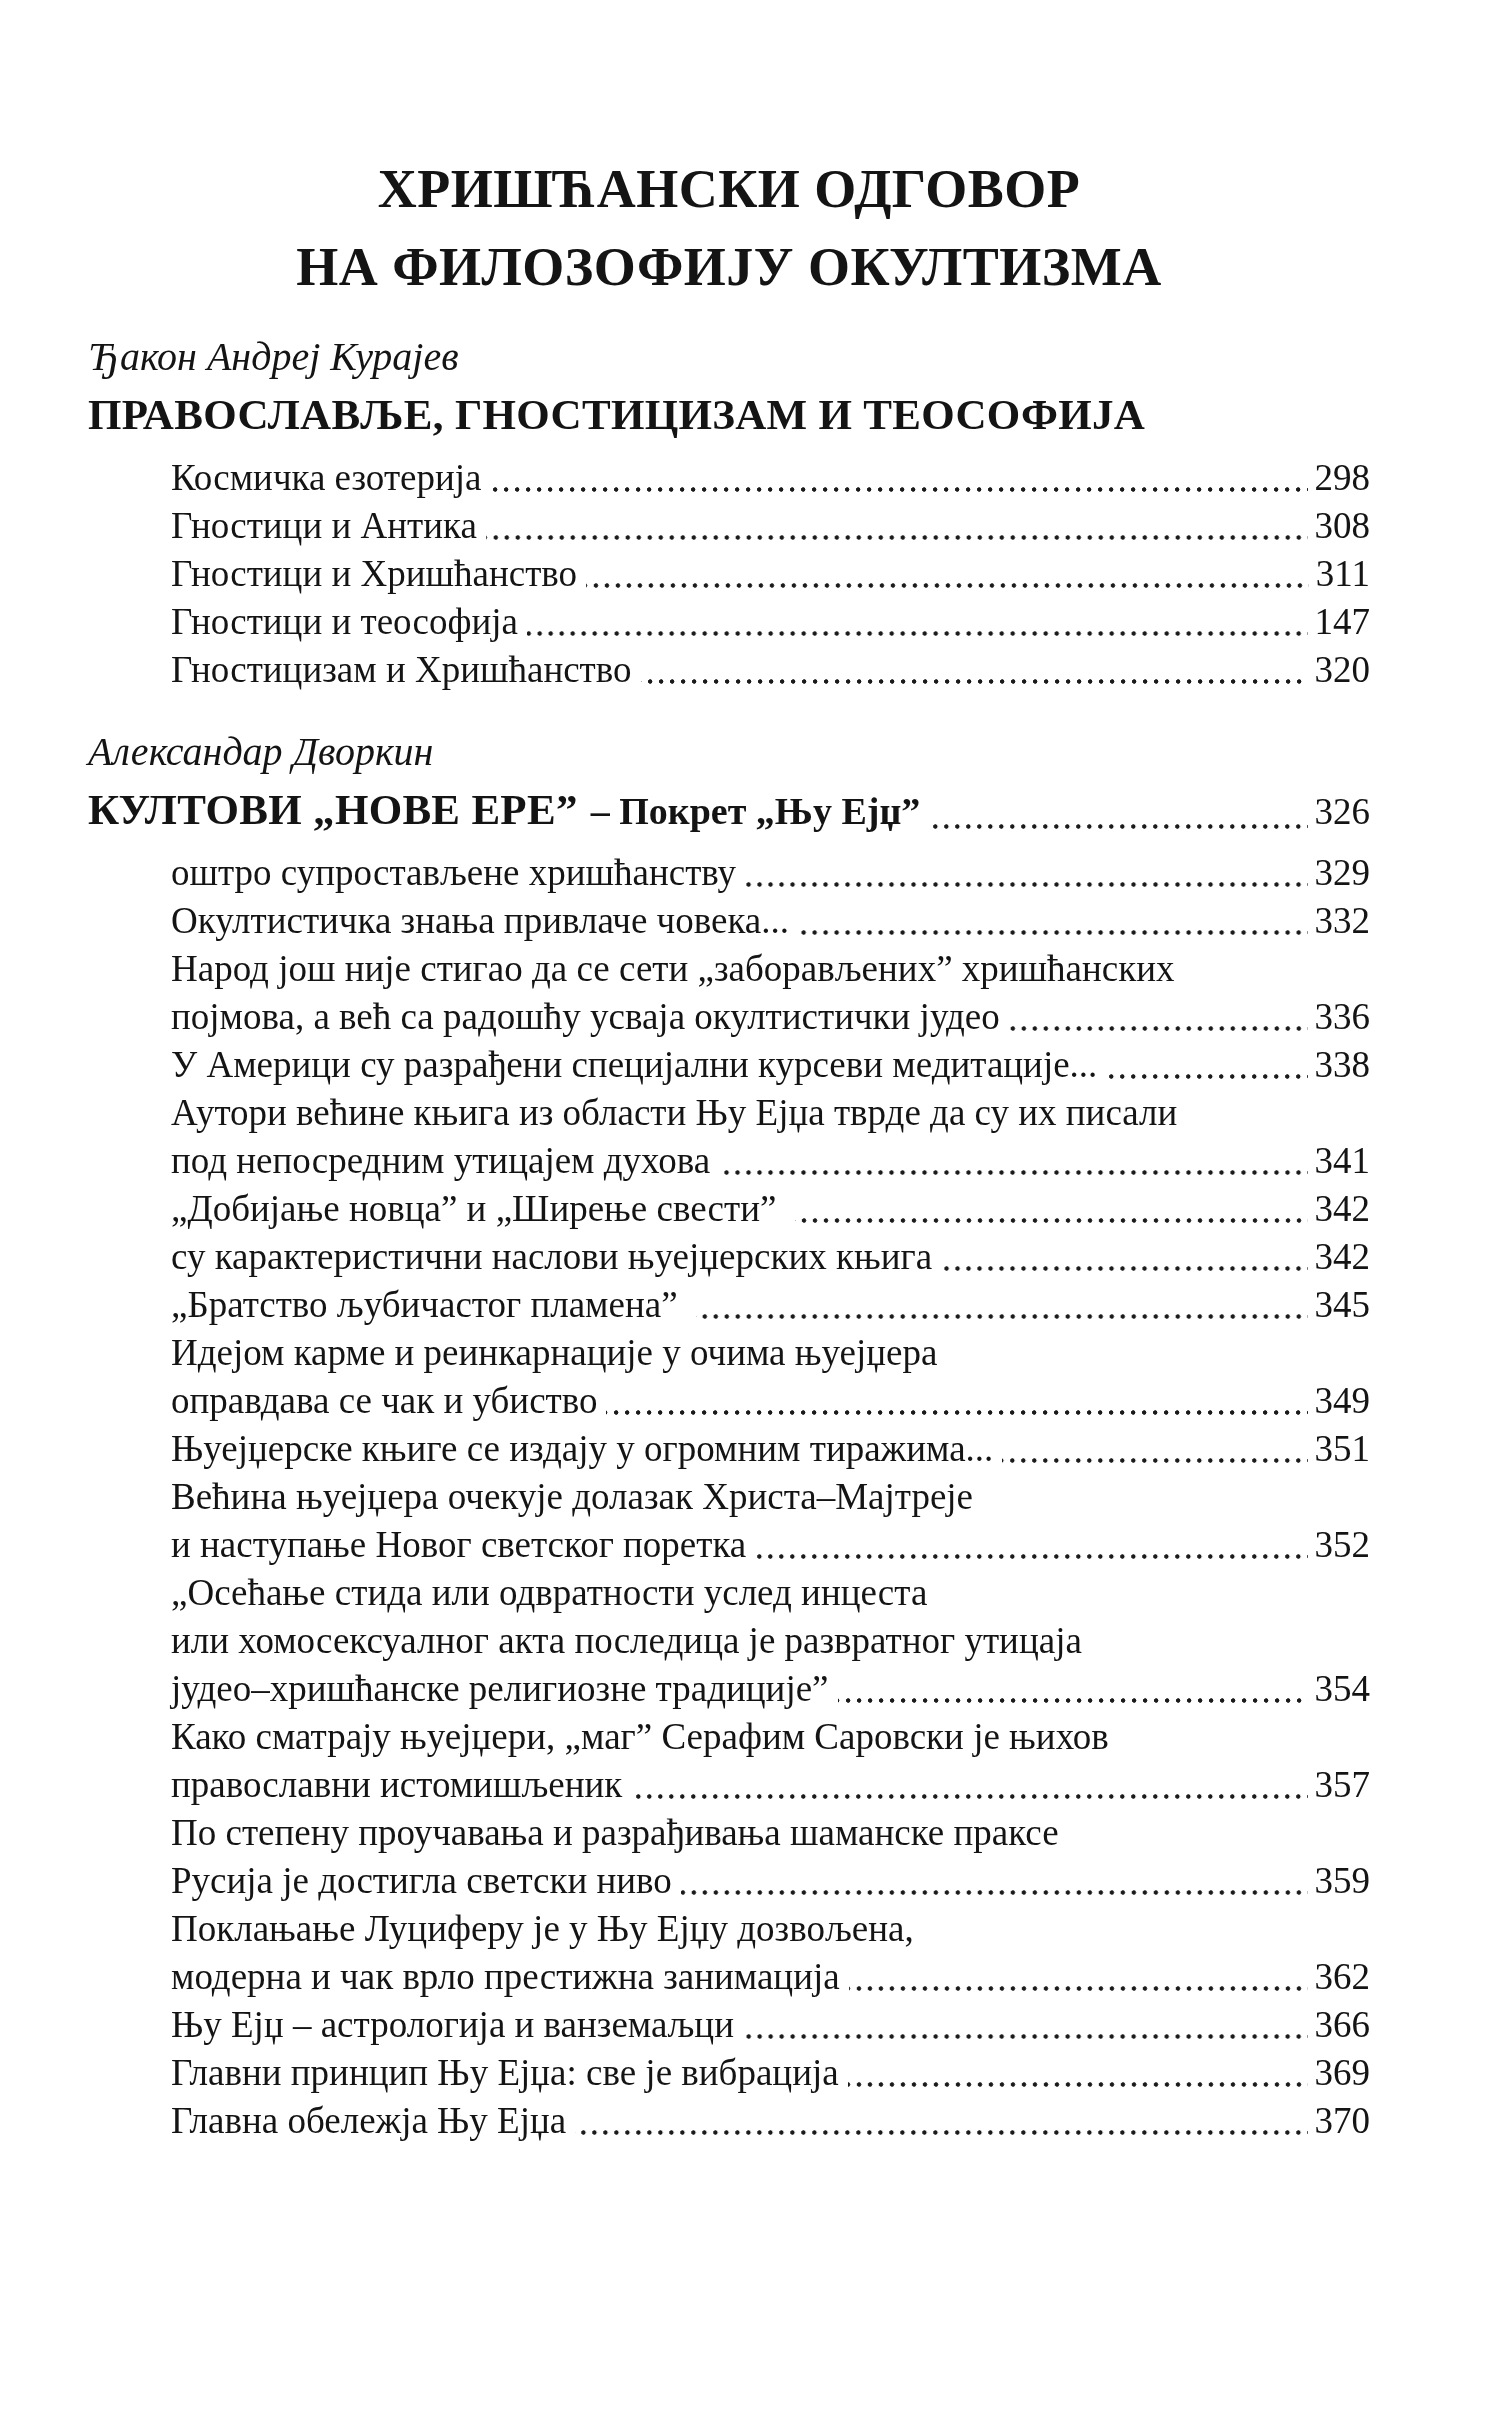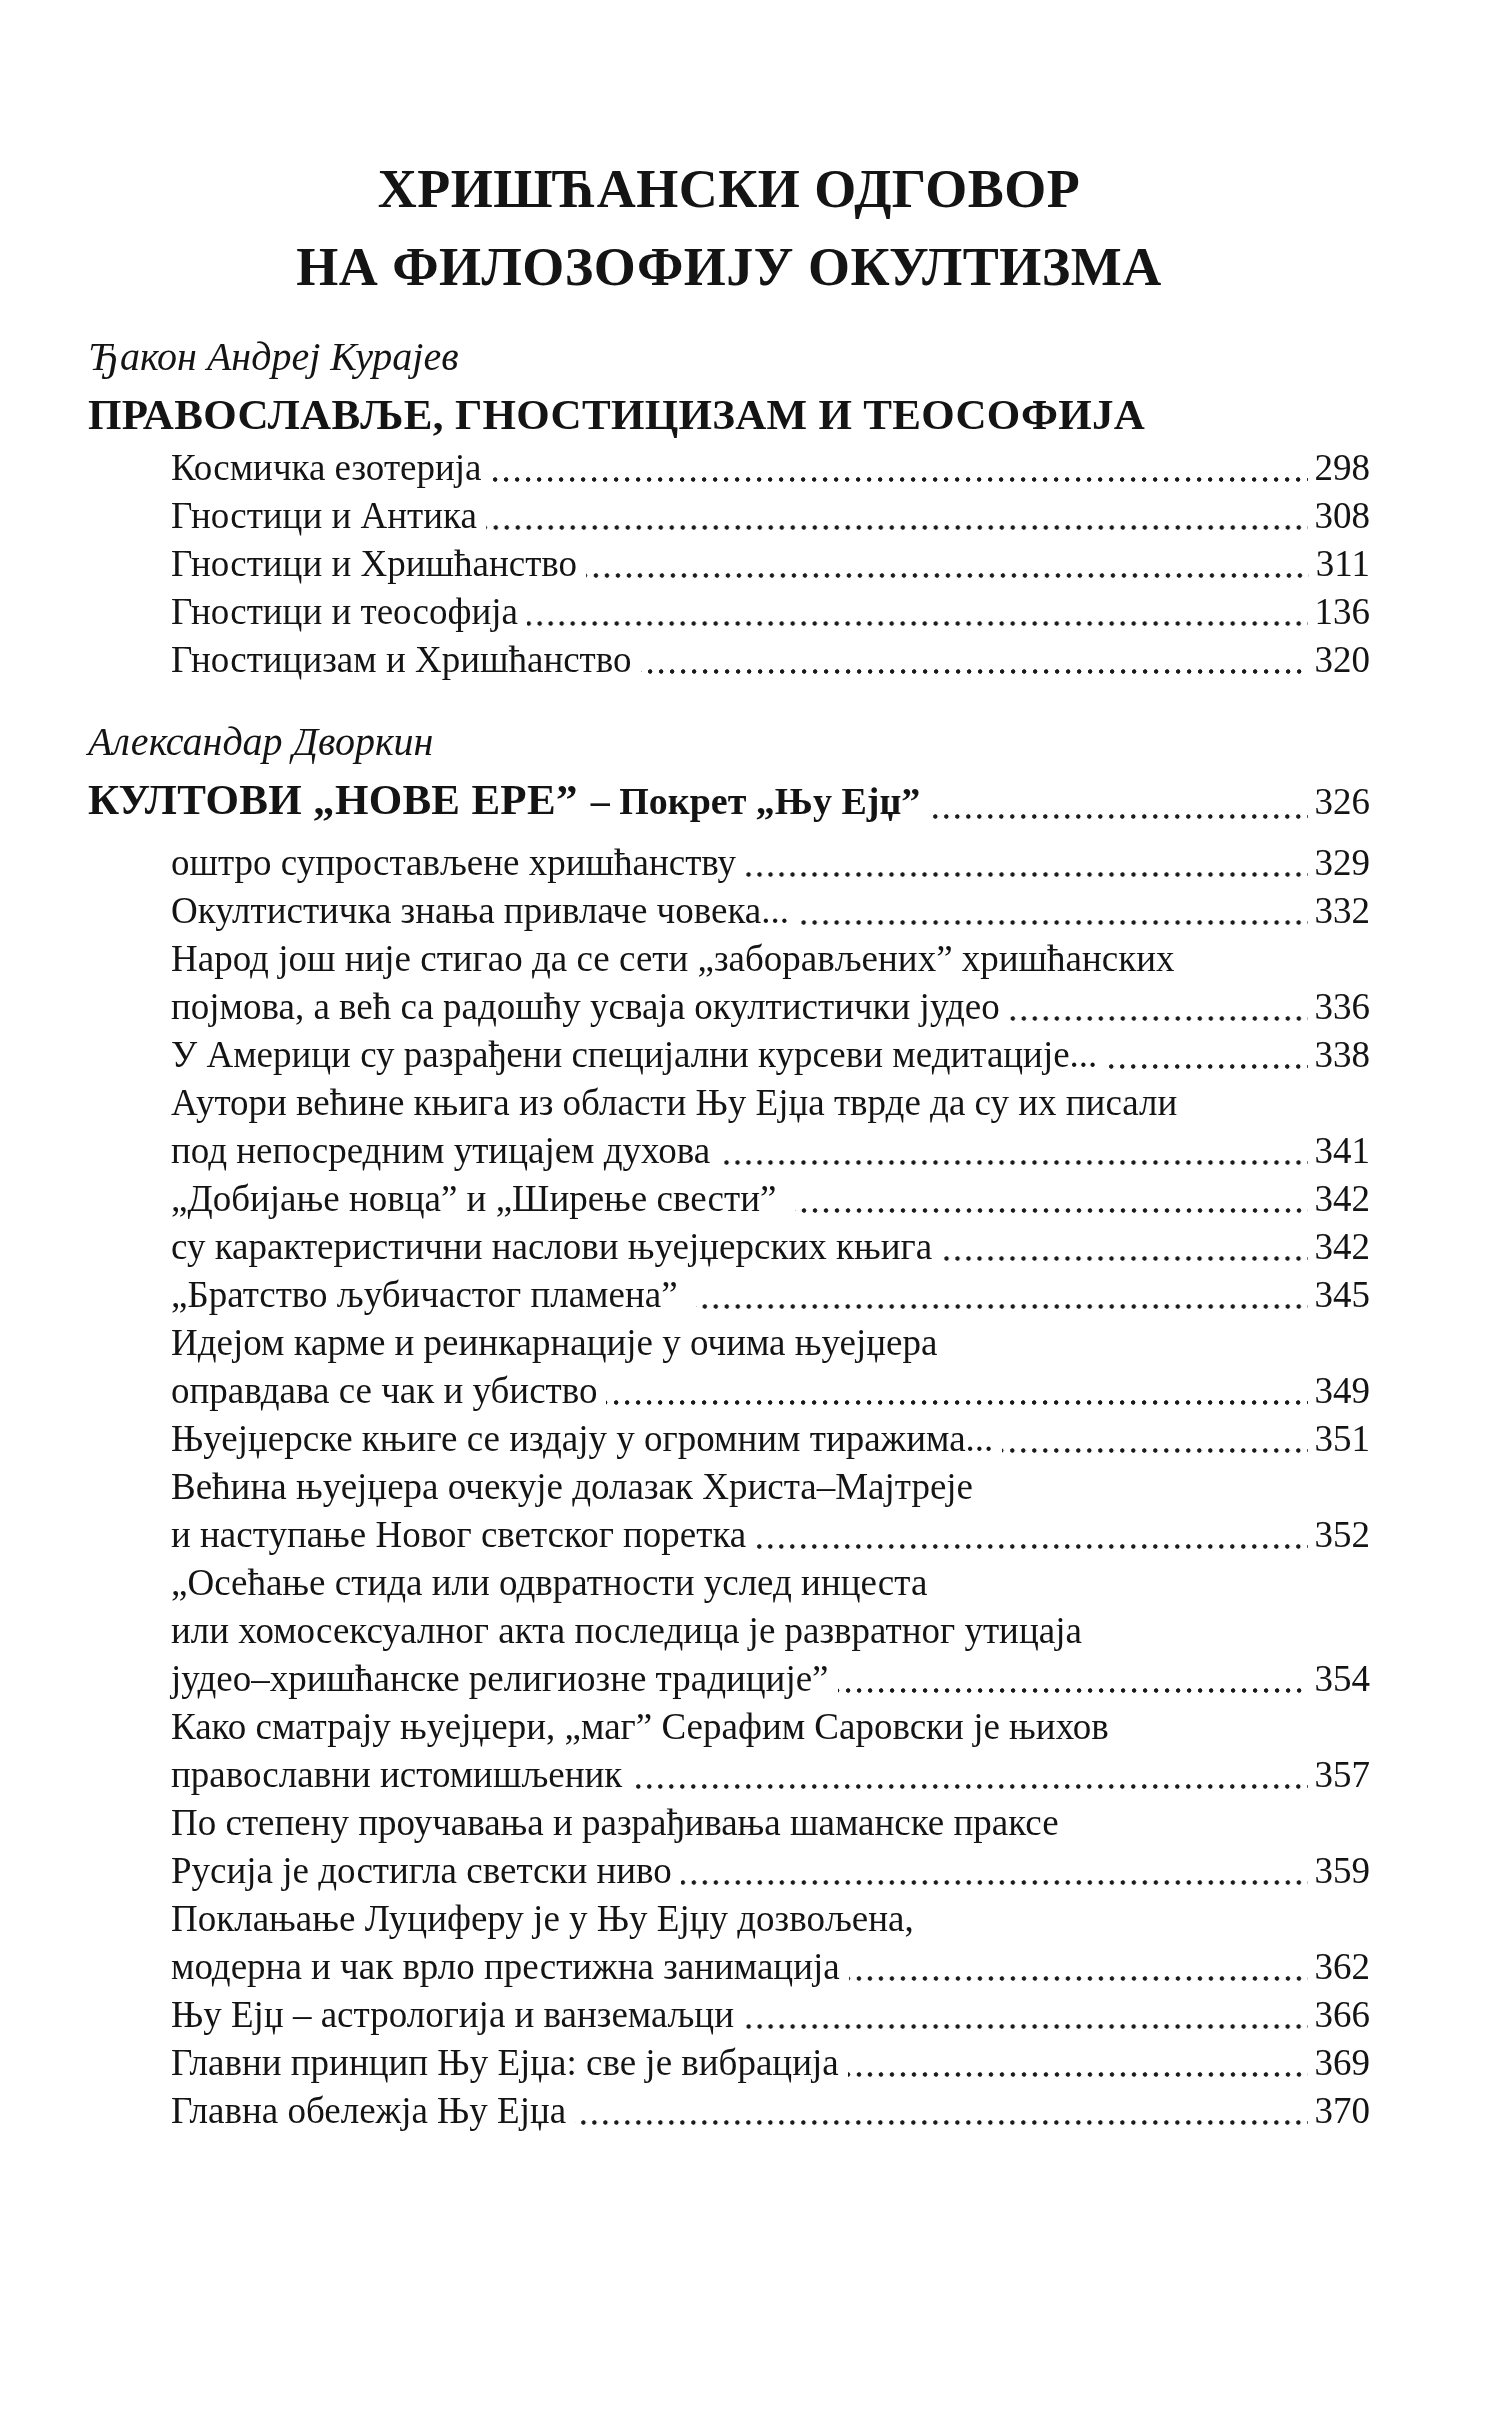--- a/index.html
+++ b/index.html
@@ -48,20 +48,21 @@
     letter-spacing: 0.3px;
   }
   .heading-suffix {
     font-size: 38px;
     font-weight: bold;
     margin-left: 13px;
     text-align: center;
   }
   .entries {
     margin-left: 83px;
+    margin-top: 10px;
   }
   .toc-section + .toc-section .entries { margin-top: 8px; }
   .entry { }
   .line {
     font-size: 37px;
     line-height: 48px;
     white-space: nowrap;
   }
   .line.final { display: flex; align-items: baseline; }
   .txt { white-space: pre; }
@@ -124,21 +125,21 @@
             <div class="line final">
               <span class="txt">Гностици и Хришћанство</span>
               <span class="leader"></span>
               <span class="page-num">311</span>
             </div>
           </div>
           <div class="entry">
             <div class="line final">
               <span class="txt">Гностици и теософија</span>
               <span class="leader"></span>
-              <span class="page-num">136</span>
+              <span class="page-num">147</span>
             </div>
           </div>
           <div class="entry">
             <div class="line final">
               <span class="txt">Гностицизам и Хришћанство</span>
               <span class="leader"></span>
               <span class="page-num">320</span>
             </div>
           </div>
         </div>

